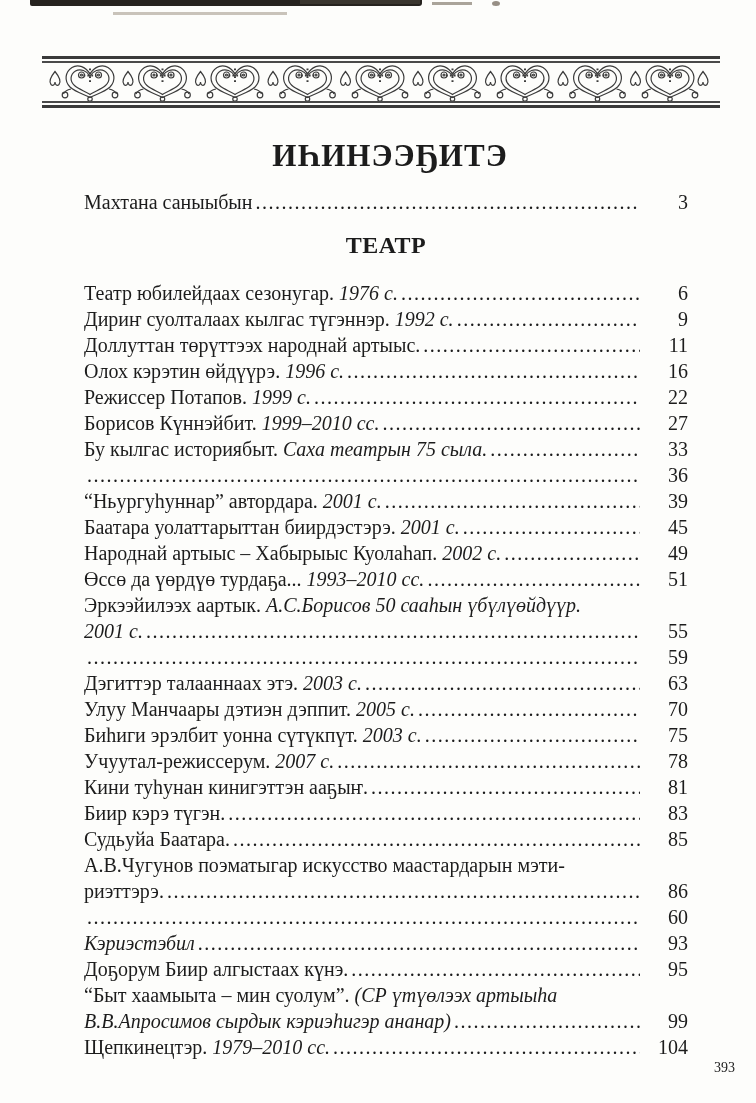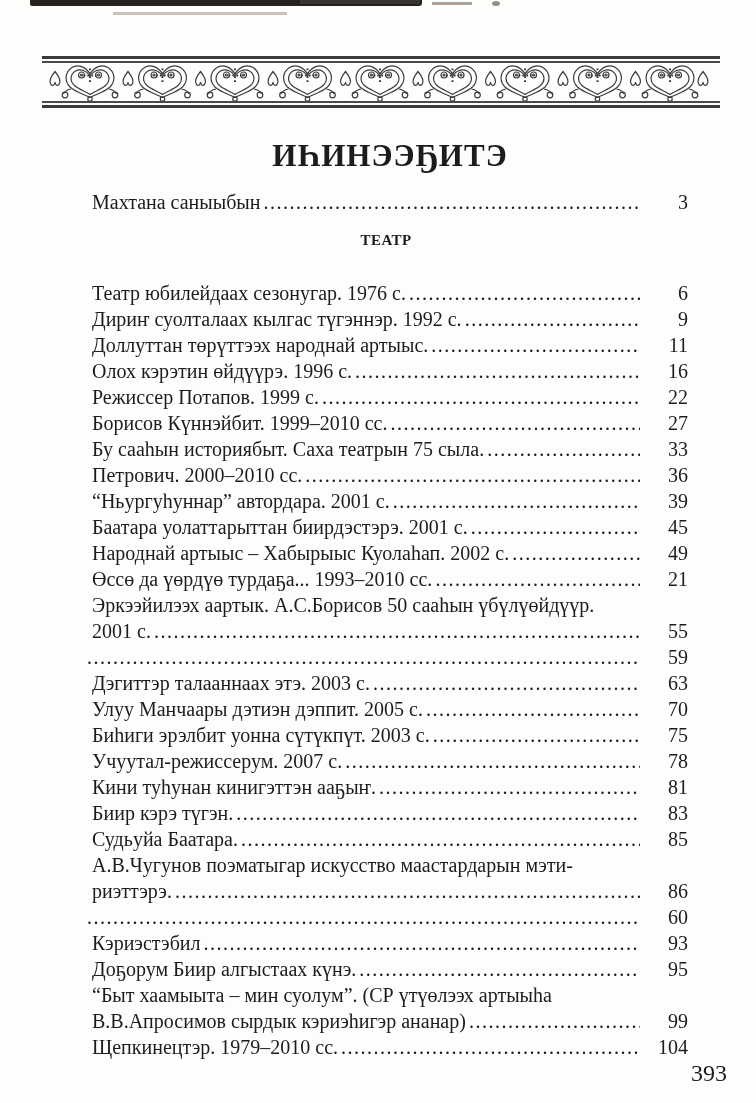--- a/index.html
+++ b/index.html
@@ -23,36 +23,36 @@
   .band svg{display:block;}
 
   .page-title{
     position:absolute;top:126px;left:0;width:756px;text-align:center;
     font-size:31px;font-weight:bold;letter-spacing:1px;margin:12px;
   }
   .toc-block{position:absolute;left:84px;width:604px;font-size:20px;}
   #front-entries{top:189px;}
   .section-title{
     position:absolute;top:232px;left:84px;width:604px;text-align:center;
-    font-size:15px;font-weight:bold;letter-spacing:0.5px;margin:0;
+    font-size:24px;font-weight:bold;letter-spacing:0.5px;margin:0;
   }
   #section-entries{top:280px;}
 
   .toc-row{display:flex;align-items:baseline;height:26px;line-height:26px;white-space:nowrap;}
-  .toc-row .txt{flex:0 0 auto;margin-left:8px;}
-  .toc-row .txt .it{}
+  .toc-row .txt{flex:0 0 auto;}
+  .toc-row .txt .it{font-style:italic;}
   .toc-row .dots{
     flex:1 1 auto;overflow:hidden;white-space:nowrap;
     letter-spacing:1.5px;margin-left:3px;min-width:0;
   }
   .toc-row .pg{flex:0 0 auto;min-width:44px;text-align:right;padding-left:4px;}
 
   .folio{
-    position:absolute;top:1060px;left:84px;width:643px;text-align:right;
-    font-size:24px;
+    position:absolute;top:1060px;left:92px;width:643px;text-align:right;
+    font-size:14px;
   }
 </style>
 </head>
 <body>
 
 <div class="sheet">
 
   <div class="smudge1"></div>
   <div class="smudge1b"></div>
   <div class="smudge2"></div>
@@ -142,26 +142,25 @@
         <span class="txt"><span>Режиссер Потапов. </span><span class="it">1999 с.</span></span>
         <span class="dots">........................................................................................................................................................................................................</span>
         <span class="pg">22</span>
       </div>
       <div class="toc-row">
         <span class="txt"><span>Борисов Күннэйбит. </span><span class="it">1999–2010 сс.</span></span>
         <span class="dots">........................................................................................................................................................................................................</span>
         <span class="pg">27</span>
       </div>
       <div class="toc-row">
-        <span class="txt"><span>Бу сааһын историябыт. </span><span class="it">Саха театрын 75 сыла.</span></span>
+        <span class="txt"><span>Бу кылгас историябыт. </span><span class="it">Саха театрын 75 сыла.</span></span>
         <span class="dots">........................................................................................................................................................................................................</span>
         <span class="pg">33</span>
       </div>
       <div class="toc-row">
-        <span class="txt"><span>Петрович. </span><span class="it">2000–2010 сс.</span></span>
         <span class="dots">........................................................................................................................................................................................................</span>
         <span class="pg">36</span>
       </div>
       <div class="toc-row">
         <span class="txt"><span>“Ньургуһуннар” автордара. </span><span class="it">2001 с.</span></span>
         <span class="dots">........................................................................................................................................................................................................</span>
         <span class="pg">39</span>
       </div>
       <div class="toc-row">
         <span class="txt"><span>Баатара уолаттарыттан биирдэстэрэ. </span><span class="it">2001 с.</span></span>
@@ -169,21 +168,21 @@
         <span class="pg">45</span>
       </div>
       <div class="toc-row">
         <span class="txt"><span>Народнай артыыс – Хабырыыс Куолаһап. </span><span class="it">2002 с.</span></span>
         <span class="dots">........................................................................................................................................................................................................</span>
         <span class="pg">49</span>
       </div>
       <div class="toc-row">
         <span class="txt"><span>Өссө да үөрдүө турдаҕа... </span><span class="it">1993–2010 сс.</span></span>
         <span class="dots">........................................................................................................................................................................................................</span>
-        <span class="pg">21</span>
+        <span class="pg">51</span>
       </div>
       <div class="toc-row">
         <span class="txt"><span>Эркээйилээх аартык. </span><span class="it">А.С.Борисов 50 сааһын үбүлүөйдүүр.</span></span>
         <span class="dots"></span>
         <span class="pg"></span>
       </div>
       <div class="toc-row">
         <span class="txt"><span class="it">2001 с.</span></span>
         <span class="dots">........................................................................................................................................................................................................</span>
         <span class="pg">55</span>

